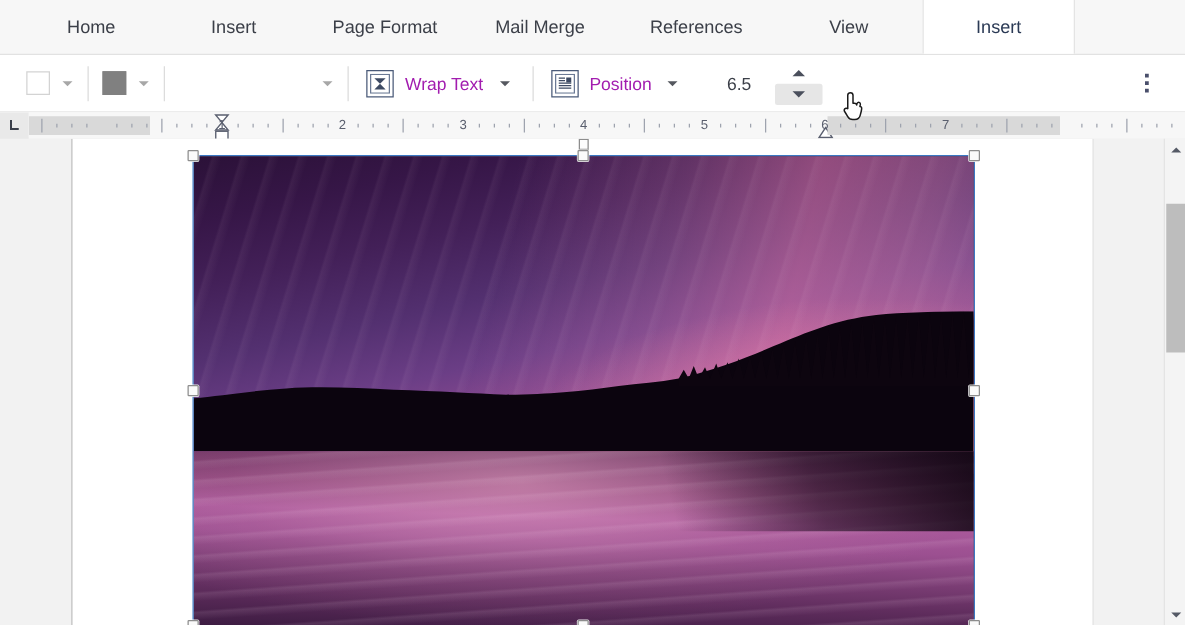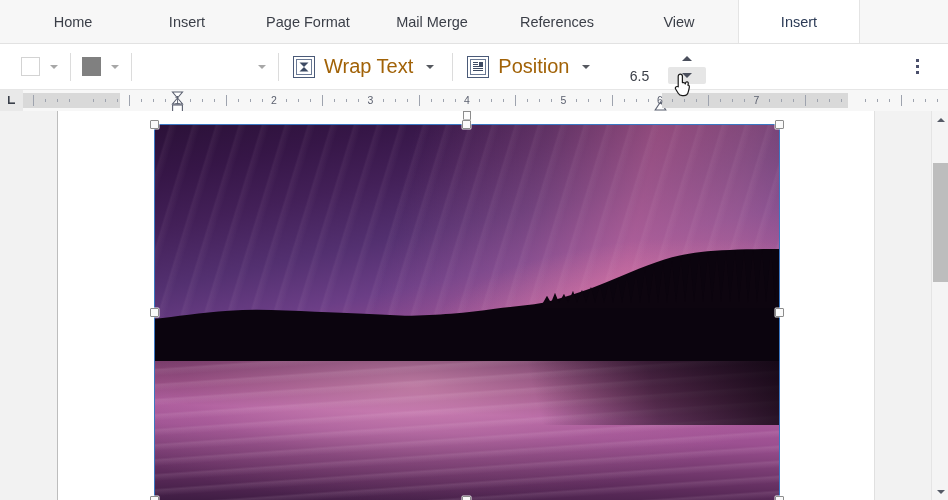--- a/index.html
+++ b/index.html
@@ -80,21 +80,21 @@
 
   .icon-box {
     width: 22px; height: 22px;
     border: 1px solid #4a5a78;
     background: #ffffff;
     display: flex; align-items: center; justify-content: center;
     flex: 0 0 auto;
     position: relative;
   }
   .tb-label {
-    font-size: 20px; color: #a16207;
+    font-size: 14px; color: #a21caf;
     margin: 0 7px 0 9px;
     white-space: nowrap;
   }
   .num-field {
     font-size: 14px; color: #3b3f48;
     width: 58px; text-align: center;
     white-space: nowrap;
   }
   .spinner {
     width: 38px; height: 34px;
@@ -445,21 +445,21 @@
           <rect x="3" y="9" width="10" height="1" fill="#3d4a63"></rect>
           <rect x="3" y="11" width="10" height="1" fill="#3d4a63"></rect>
         </svg>
       </div>
       <span class="tb-label">Position</span>
       <div class="caret dark">
           <i></i>
         </div>
     </div>
 
-    <div class="tb-group" style="margin-left:14px;align-items:flex-end;">
+    <div class="tb-group" style="margin-left:14px;">
       <div class="num-field">6.5</div>
       <div class="spinner">
         <div class="spin-btn">
             <span class="up"></span>
           </div>
         <div class="spin-btn hover">
             <span class="down"></span>
           </div>
       </div>
     </div>

